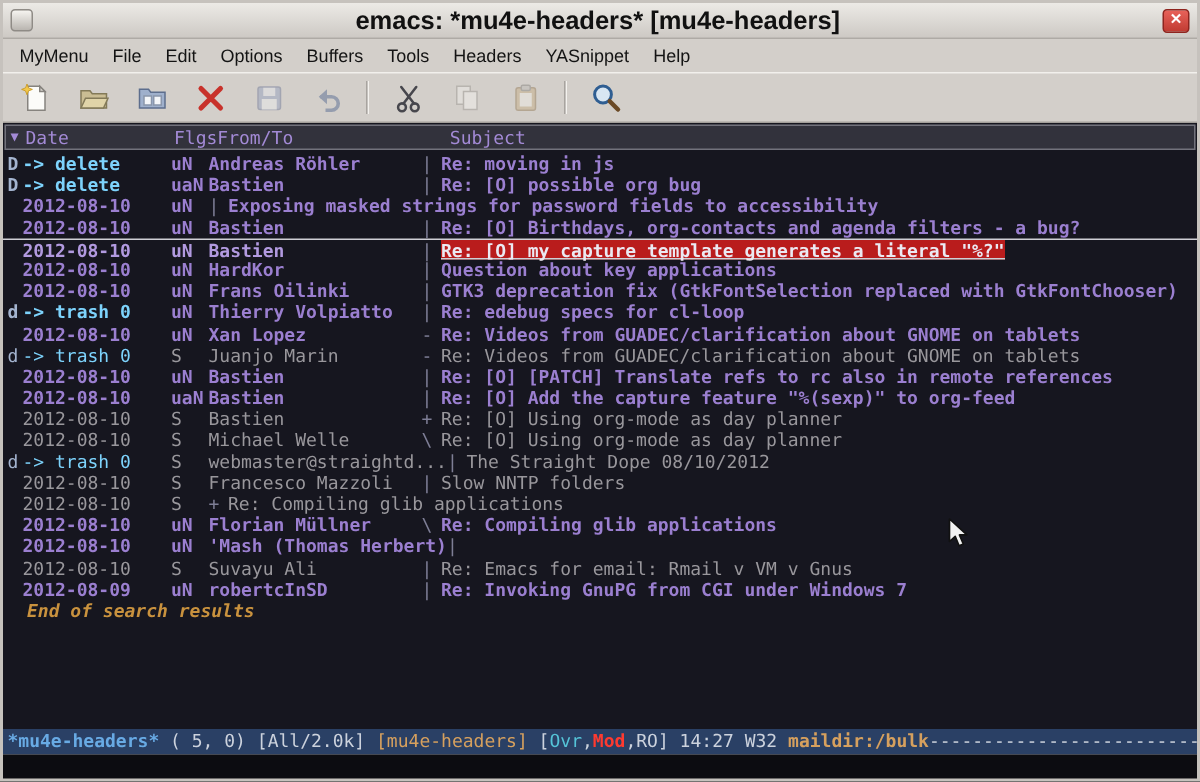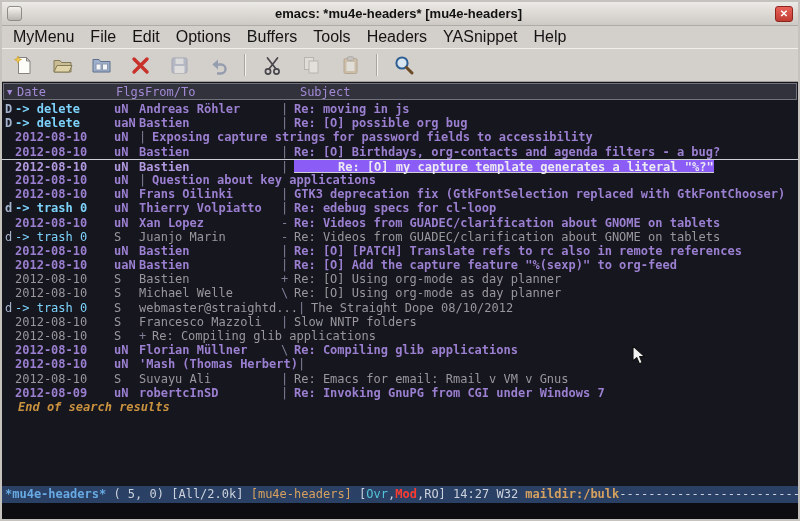--- a/index.html
+++ b/index.html
@@ -5,27 +5,27 @@
   * { margin:0; padding:0; box-sizing:border-box; }
   html,body { width:800px; height:521px; overflow:hidden; background:#3a3a3a; }
   .frame { width:800px; height:521px; display:flex; flex-direction:column; background:#d3cfca;
            border:2px solid #c6c2bd; position:relative; font-family:"Liberation Sans",sans-serif; }
 
   
   .titlebar { height:24px; flex:0 0 auto; background:linear-gradient(#eceae6,#cdc9c4);
               border-bottom:1px solid #aeaaa5; display:flex; align-items:center; padding:0 5px; gap:5px; }
   .app-icon { width:15px; height:15px; border-radius:3px; background:linear-gradient(#f6f4f0,#b9b5b0);
               border:1px solid #8f8b86; flex:0 0 auto; }
-  .title-text { flex:1; text-align:center; font-size:13px; font-weight:bold; color:#111; white-space:nowrap; overflow:hidden; }
+  .title-text { flex:1; text-align:center; font-size:17px; font-weight:bold; color:#111; white-space:nowrap; overflow:hidden; }
   .close-btn { width:18px; height:16px; background:linear-gradient(#e8625a,#c03b32); border:1px solid #8e241e;
                border-radius:3px; color:#fff; font-size:10px; font-weight:bold; line-height:14px; text-align:center; flex:0 0 auto; }
 
   
   .menubar { height:22px; flex:0 0 auto; background:#d3cfca; display:flex; align-items:stretch; padding:0 3px;
-             font-size:16px; color:#141414; }
+             font-size:12px; color:#141414; }
   .menu-item { display:flex; align-items:center; padding:0 8px; }
 
   
   .toolbar { height:34px; flex:0 0 auto; background:#d3cfca; border-top:1px solid #f2f0ec; border-bottom:1px solid #a39f9a;
              display:flex; align-items:center; padding:0 8px; gap:13px; }
   .tool-btn { width:26px; height:26px; display:flex; align-items:center; justify-content:center; border-radius:3px; }
   .tool-btn.disabled { opacity:.38; }
   .tool-btn.dim { opacity:.6; }
   .tool-sep { width:2px; height:22px; border-left:1px solid #a8a49f; border-right:1px solid #f4f2ee; }
 
@@ -44,21 +44,21 @@
   .c-subject { flex:0 0 auto;  white-space:pre; }
 
   .msg-list { flex:0 0 auto; }
   .row { display:flex; height:14.2px; line-height:14.2px; padding-left:3px; }
   .row.unread  { color:#9b7fd0; font-weight:bold; }
   .row.read    { color:#99979c; font-weight:normal; }
   .row.current { color:#b29ae0; font-weight:bold; border-top:1px solid #cfcfd6; }
   .row .c-mark   { color:#a4b4cf; }
   .row .c-thread { color:#7e7e96; font-weight:normal; }
   .row .c-date.target { color:#7dd3fc; }
-  .row.current .c-subject { background:#8b5cf6; color:#ebe9f2; border-bottom:1px solid #cfcfd6;padding-left:44px; }
+  .row.current .c-subject { background:#b91c1c; color:#ebe9f2; border-bottom:1px solid #cfcfd6; }
   .end-line { padding-left:16px; height:14.2px; line-height:14.2px; color:#c9923e; font-style:italic; font-weight:bold; }
 
   
   .modeline { flex:0 0 17px; background:#2a4065; color:#ccd2dd; font-family:"DejaVu Sans Mono",monospace;
               font-size:12px; line-height:16px; padding-left:3px; white-space:pre; overflow:hidden; }
   .ml-name   { color:#68aae4; font-weight:bold; }
   .ml-mode   { color:#d6a05e; }
   .ml-ovr    { color:#55c4d8; }
   .ml-mod    { color:#ff3a30; font-weight:bold; }
   .ml-folder { color:#d6a05e; font-weight:bold; }
@@ -182,21 +182,21 @@
           <span class="c-flags">uaN</span>
           <span class="c-from">Bastien</span>
           <span class="c-thread">|</span>
           <span class="c-subject">Re: [O] possible org bug</span>
         </div>
         <div class="row unread">
           <span class="c-mark"></span>
           <span class="c-date">2012-08-10</span>
           <span class="c-flags">uN</span>
           <span class="c-thread">|</span>
-          <span class="c-subject">Exposing capture strings for password fields to accessibility</span>
+          <span class="c-subject">Exposing masked strings for password fields to accessibility</span>
         </div>
         <div class="row unread">
           <span class="c-mark"></span>
           <span class="c-date">2012-08-10</span>
           <span class="c-flags">uN</span>
           <span class="c-from">Bastien</span>
           <span class="c-thread">|</span>
           <span class="c-subject">Re: [O] Birthdays, org-contacts and agenda filters - a bug?</span>
         </div>
         <div class="row current">
@@ -204,20 +204,21 @@
           <span class="c-date">2012-08-10</span>
           <span class="c-flags">uN</span>
           <span class="c-from">Bastien</span>
           <span class="c-thread">|</span>
           <span class="c-subject">Re: [O] my capture template generates a literal "%?"</span>
         </div>
         <div class="row unread">
           <span class="c-mark"></span>
           <span class="c-date">2012-08-10</span>
           <span class="c-flags">uN</span>
+          <span class="c-from">HardKor</span>
           <span class="c-thread">|</span>
           <span class="c-subject">Question about key applications</span>
         </div>
         <div class="row unread">
           <span class="c-mark"></span>
           <span class="c-date">2012-08-10</span>
           <span class="c-flags">uN</span>
           <span class="c-from">Frans Oilinki</span>
           <span class="c-thread">|</span>
           <span class="c-subject">GTK3 deprecation fix (GtkFontSelection replaced with GtkFontChooser)</span>

